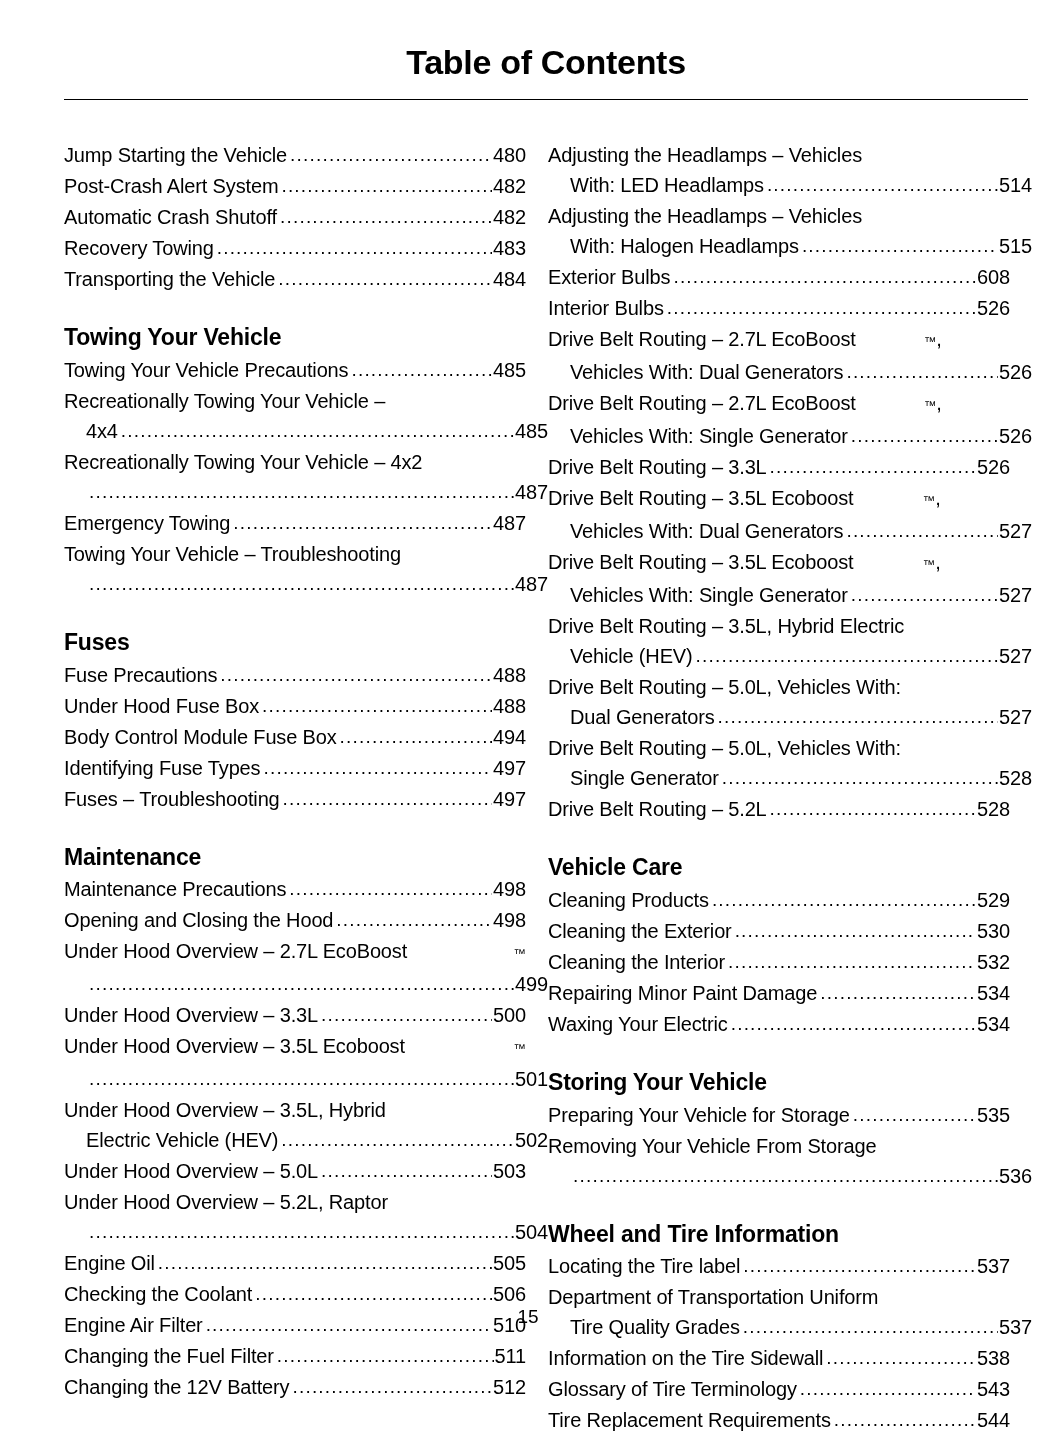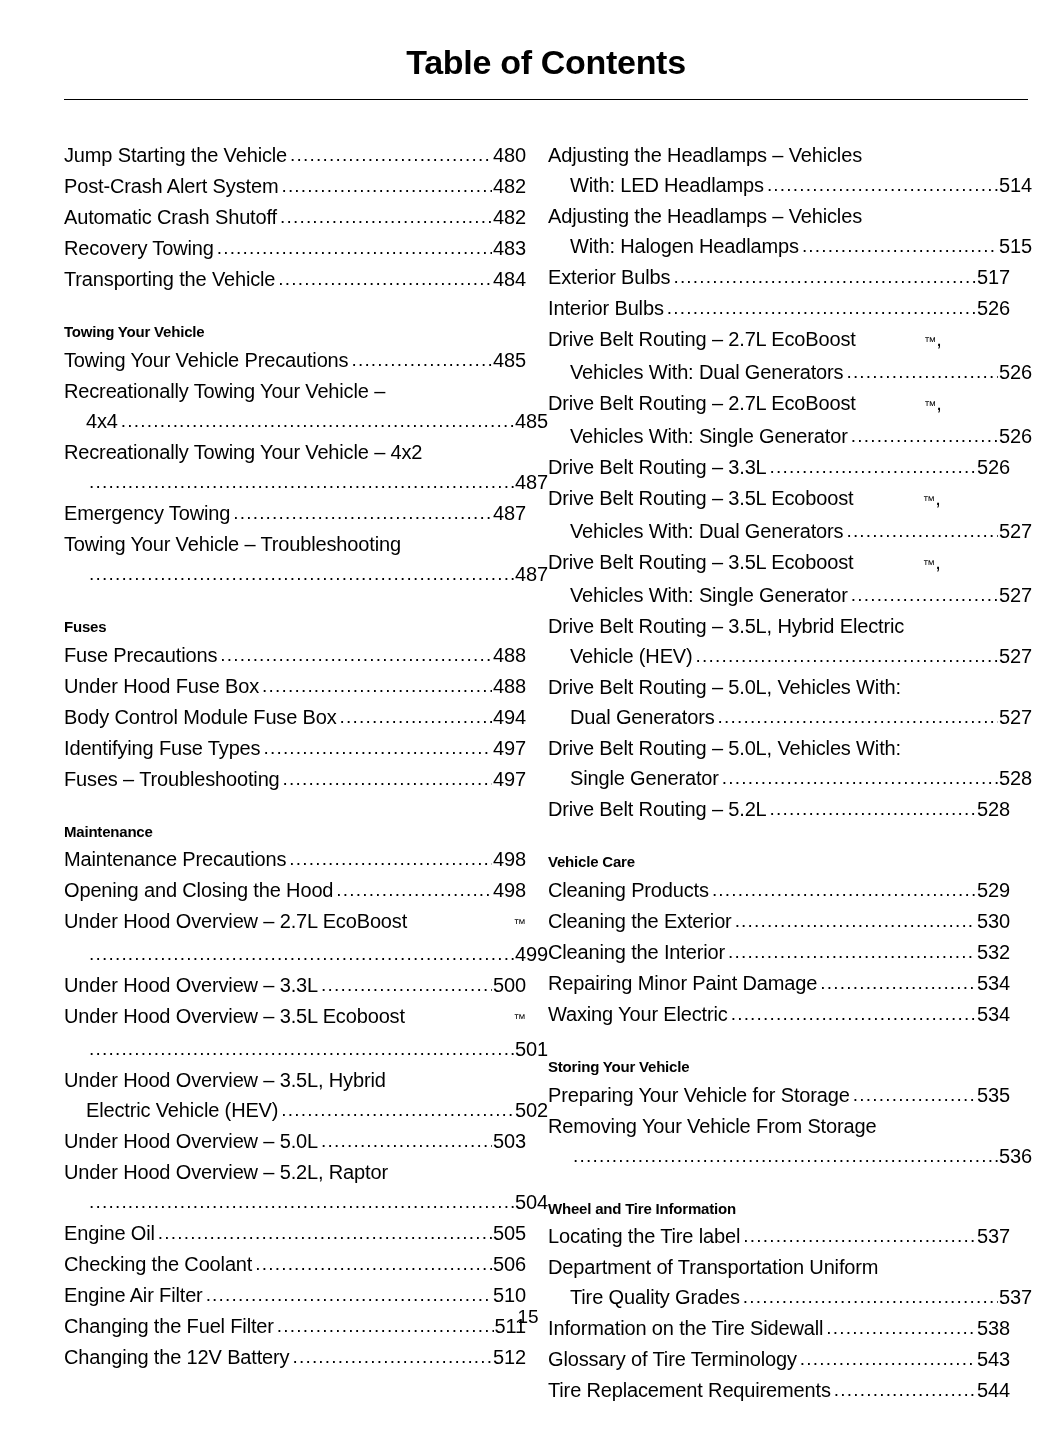--- a/index.html
+++ b/index.html
@@ -57,21 +57,21 @@
     display: flex;
     gap: 22px;
   }
   .col {
     width: 462px;
     flex: 0 0 462px;
   }
 
   
   .section-heading {
-    font-size: 15px;
+    font-size: 23px;
     font-weight: bold;
     letter-spacing: -0.2px;
     margin-top: 28px;
     margin-bottom: 3px;
     line-height: 1.25;
   }
   .col > .toc-section:first-child > .section-heading {
     margin-top: 0;
   }
   .section-heading:empty { display: none; }
@@ -397,21 +397,21 @@
             <div class="entry-line indent">
               <span class="entry-text">With: Halogen Headlamps</span>
               <span class="leaders"></span>
               <span class="entry-page">515</span>
             </div>
           </div>
           <div class="toc-entry">
             <div class="entry-line">
               <span class="entry-text">Exterior Bulbs</span>
               <span class="leaders"></span>
-              <span class="entry-page">517</span>
+              <span class="entry-page">608</span>
             </div>
           </div>
           <div class="toc-entry">
             <div class="entry-line">
               <span class="entry-text">Interior Bulbs</span>
               <span class="leaders"></span>
               <span class="entry-page">526</span>
             </div>
           </div>
           <div class="toc-entry">

